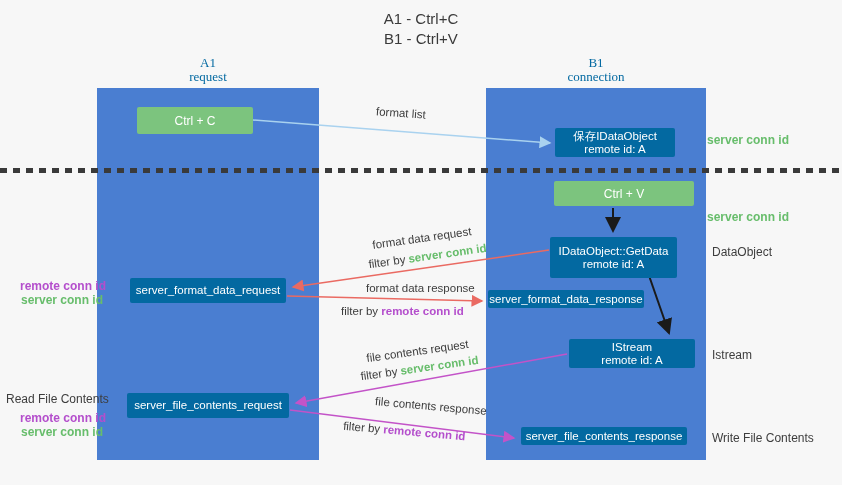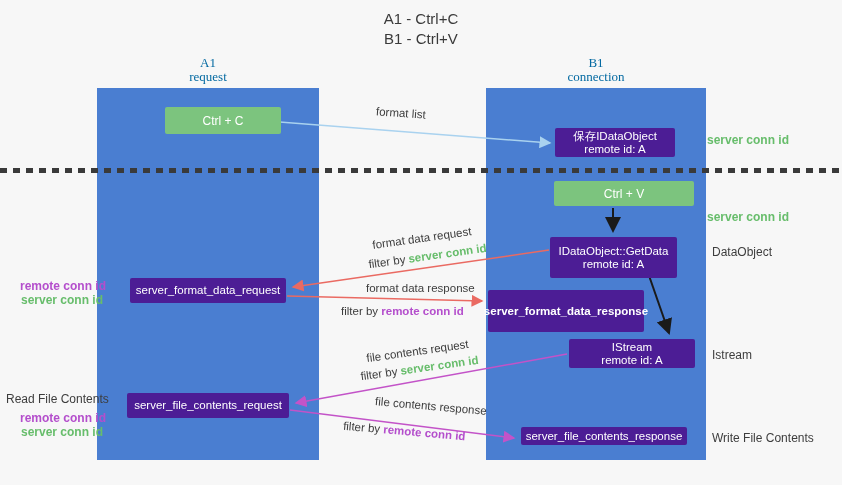--- a/index.html
+++ b/index.html
@@ -16,27 +16,27 @@
   .col-header.b { left:486px; width:220px; }
   .column { position:absolute; top:88px; height:372px; background:#4a7ed1; }
   .column.a { left:97px; width:222px; }
   .column.b { left:486px; width:220px; }
   .dotted-line { position:absolute; left:0; top:168px; width:842px; height:5px;
     background:repeating-linear-gradient(90deg,#3a3a3a 0 7px,transparent 7px 13px); }
   .box { position:absolute; display:flex; flex-direction:column; align-items:center;
          justify-content:center; color:#fff; text-align:center; border-radius:2px;
          white-space:nowrap; }
   .box.green { background:#7cc47e; font-size:12px; }
-  .box.orange { background:#4c1d95; font-size:11.5px; line-height:13px; }
-  .b-ctrl-c   { left:137px; top:107px; width:116px; height:27px;margin-left:28px; }
+  .box.orange { background:#0369a1; font-size:11.5px; line-height:13px; }
+  .b-ctrl-c   { left:137px; top:107px; width:116px; height:27px; }
   .b-save-obj { left:555px; top:128px; width:120px; height:29px; font-size:11px; }
   .b-ctrl-v   { left:554px; top:181px; width:140px; height:25px; }
   .b-getdata  { left:550px; top:237px; width:127px; height:41px; font-size:11px; }
   .b-fmt-req  { left:130px; top:278px; width:156px; height:25px; }
-  .b-fmt-resp { left:488px; top:290px; width:156px; height:42px;font-weight:bold; }
+  .b-fmt-resp { left:488px; top:290px; width:156px; height:18px; }
   .b-istream  { left:569px; top:339px; width:126px; height:29px; font-size:11px; }
   .b-file-req { left:127px; top:393px; width:162px; height:25px; }
   .b-file-resp{ left:521px; top:427px; width:166px; height:18px; }
   svg.arrows { position:absolute; left:0; top:0; pointer-events:none; }
   .edge-label { position:absolute; font-size:11.5px; color:#3d3d3d; white-space:nowrap; }
   .side-label { position:absolute; font-size:12px; white-space:nowrap; }
   .green-text { color:#67bd6b; font-weight:bold; }
   .purple-text{ color:#b44ecc; font-weight:bold; }
   .r-8 { transform:rotate(-8deg); }
   .r4  { transform:rotate(4deg); }

